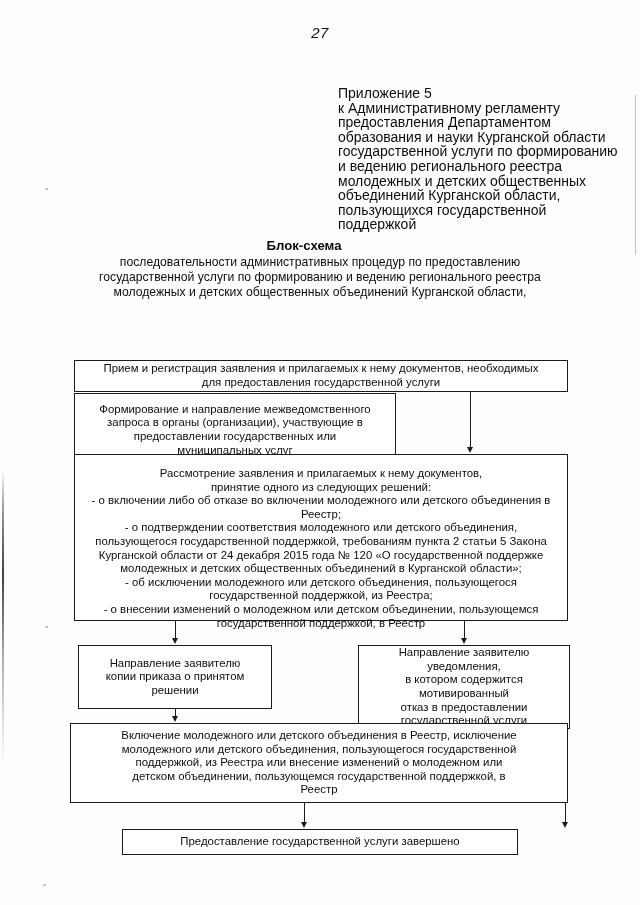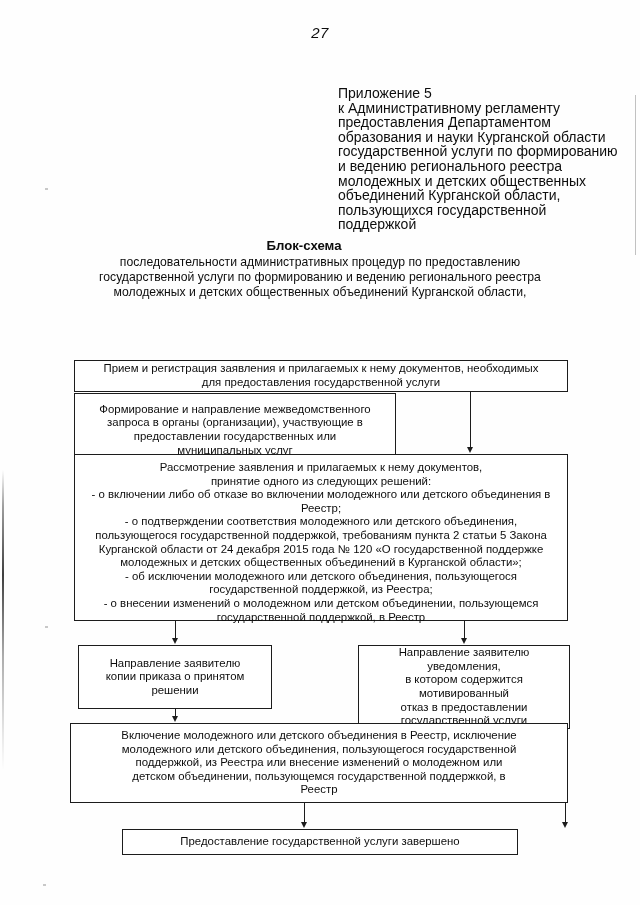--- a/index.html
+++ b/index.html
@@ -123,21 +123,21 @@
 
   
   #box-intake      { left: 74px;  top: 331px; width: 494px; height: 32px; margin-top: 29px; }
   #box-interagency { left: 74px;  top: 373px; width: 322px; height: 74px; margin-top: 20px; }
   #box-review      { left: 74px;  top: 454px; width: 494px; height: 167px; }
   #box-order-copy  { left: 78px;  top: 645px; width: 194px; height: 64px; }
   #box-refusal     { left: 358px; top: 645px; width: 212px; height: 84px; }
   #box-registry    { left: 70px;  top: 723px; width: 498px; height: 80px; }
   #box-complete    { left: 122px; top: 829px; width: 396px; height: 26px; }
 
-  #box-review { align-items: flex-start; padding-top: 6px; justify-content: flex-end; }
+  #box-review { align-items: flex-start; padding-top: 12px; justify-content: flex-end; }
   #box-registry { align-items: flex-start; padding-top: 5px; }
 
   
   .vline {
     position: absolute;
     width: 1px;
     background: #1c1c1c;
   }
   .arrowhead {
     position: absolute;

